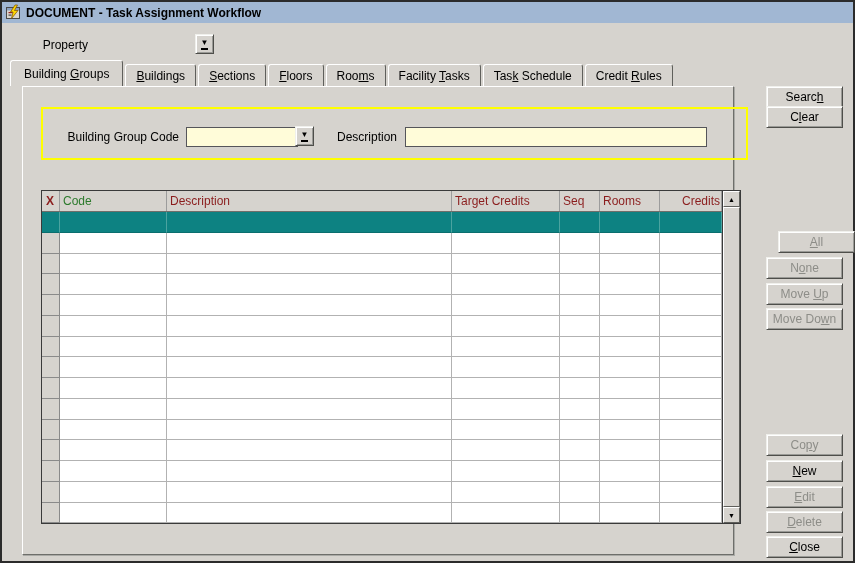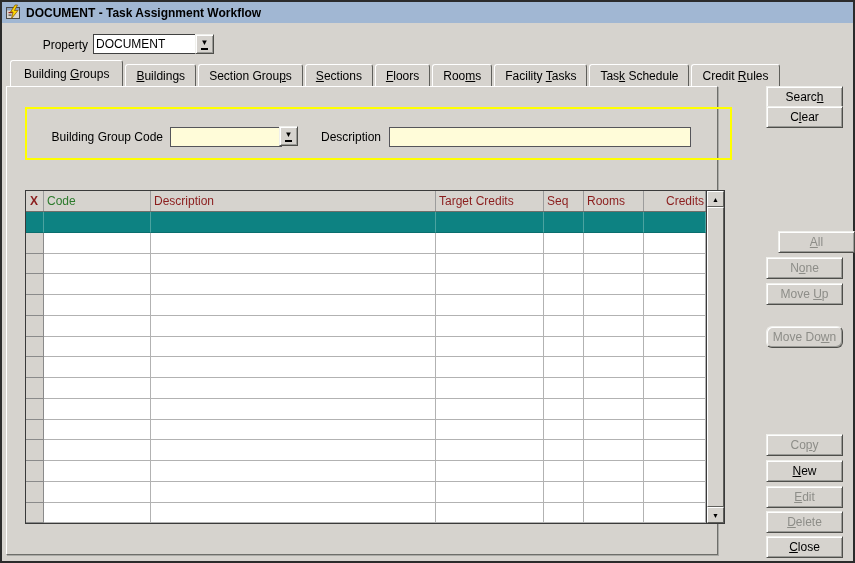--- a/index.html
+++ b/index.html
@@ -51,21 +51,21 @@
     border:1px solid;border-color:#fff #5f5f5b #5f5f5b #fff;border-bottom:none;
     border-radius:3px 3px 0 0;
     display:flex;align-items:center;justify-content:center;
     font-size:12px;color:#000;padding:0 10px;margin-right:2px;white-space:nowrap;
     box-sizing:border-box;cursor:default;margin-top:12px;
   }
   .tab.active{height:26px;z-index:4;position:relative;padding:0 13px;}
   .mn{text-decoration:underline;}
   
   .panel{
-    position:absolute;left:4px;top:84px;width:712px;height:469px;
+    position:absolute;left:20px;top:84px;width:712px;height:469px;
     background:var(--window_bg);z-index:2;
     border:1px solid;border-color:#fff #6e6e6a #6e6e6a #fff;
     box-shadow:1px 1px 0 #aaaaa6;box-sizing:border-box;
   }
   .yellow-frame{
     position:absolute;left:18px;top:20px;width:707px;height:53px;
     border:2px solid var(--frame_yellow);box-sizing:border-box;
   }
   .fld-label{position:absolute;font-size:12px;color:#000;white-space:nowrap;}
   .lbl-bgc{left:36px;top:43px;width:120px;text-align:right;}
@@ -130,54 +130,50 @@
   .pbtn{
     position:absolute;left:764px;width:77px;height:22px;
     background:var(--window_bg);font:12px "Liberation Sans",sans-serif;color:#000;
     display:flex;align-items:center;justify-content:center;
     border:1px solid;border-color:#f0f0ec #4e4e4a #4e4e4a #f0f0ec;
     box-shadow:inset 1px 1px 0 #fff, inset -1px -1px 0 #9a9a96;
     cursor:default;white-space:nowrap;padding:0;
   }
   .pbtn.disabled{color:var(--disabled_text);}
   .bt0{top:84px;} .bt1{top:104px;}
-  .bt2{top:229px;margin-left:12px;} .bt3{top:255px;} .bt4{top:281px;} .bt5{top:324px;border-radius:6px;}
+  .bt2{top:229px;margin-left:12px;} .bt3{top:255px;} .bt4{top:281px;} .bt5{top:306px;}
   .bt6{top:432px;} .bt7{top:458px;text-align:center;} .bt8{top:484px;} .bt9{top:509px;} .bt10{top:534px;}
 </style>
 </head>
 <body>
 
 <div class="window">
 
   <div class="titlebar">
     <svg class="appicon" viewBox="0 0 17 17">
       <rect x="1.5" y="3.5" width="13" height="11" fill="#dad6ce" stroke="#4a4a4a" stroke-width="1"></rect>
       <rect x="2" y="4" width="12" height="2.5" fill="#8ba0c0"></rect>
       <rect x="3.5" y="8" width="4" height="1.2" fill="#9a2020"></rect>
       <rect x="3.5" y="10.5" width="3" height="1.2" fill="#4a4a4a"></rect>
       <polygon points="10,1 5.5,8 8,8 6.5,14.5 13,6.5 9.5,6.5 12.5,1" fill="#ffd700" stroke="#7a4a00" stroke-width="0.7"></polygon>
     </svg>
     <span class="title">DOCUMENT - Task Assignment Workflow</span>
   </div>
 
   <div class="prop-label">Property</div>
-  <input class="prop-input" type="text" value="DOCUMENT" style="">
   <button class="lov-btn prop">
     <span class="lov-glyph">▼</span>
   </button>
 
   <div class="tabs">
     <div class="tab active">
         <span><span>Building </span><span class="mn">G</span><span>roups</span></span>
       </div>
     <div class="tab">
         <span><span></span><span class="mn">B</span><span>uildings</span></span>
-      </div>
-    <div class="tab">
-        <span><span>Section Grou</span><span class="mn">p</span><span>s</span></span>
       </div>
     <div class="tab">
         <span><span></span><span class="mn">S</span><span>ections</span></span>
       </div>
     <div class="tab">
         <span><span></span><span class="mn">F</span><span>loors</span></span>
       </div>
     <div class="tab">
         <span><span>Roo</span><span class="mn">m</span><span>s</span></span>
       </div>

